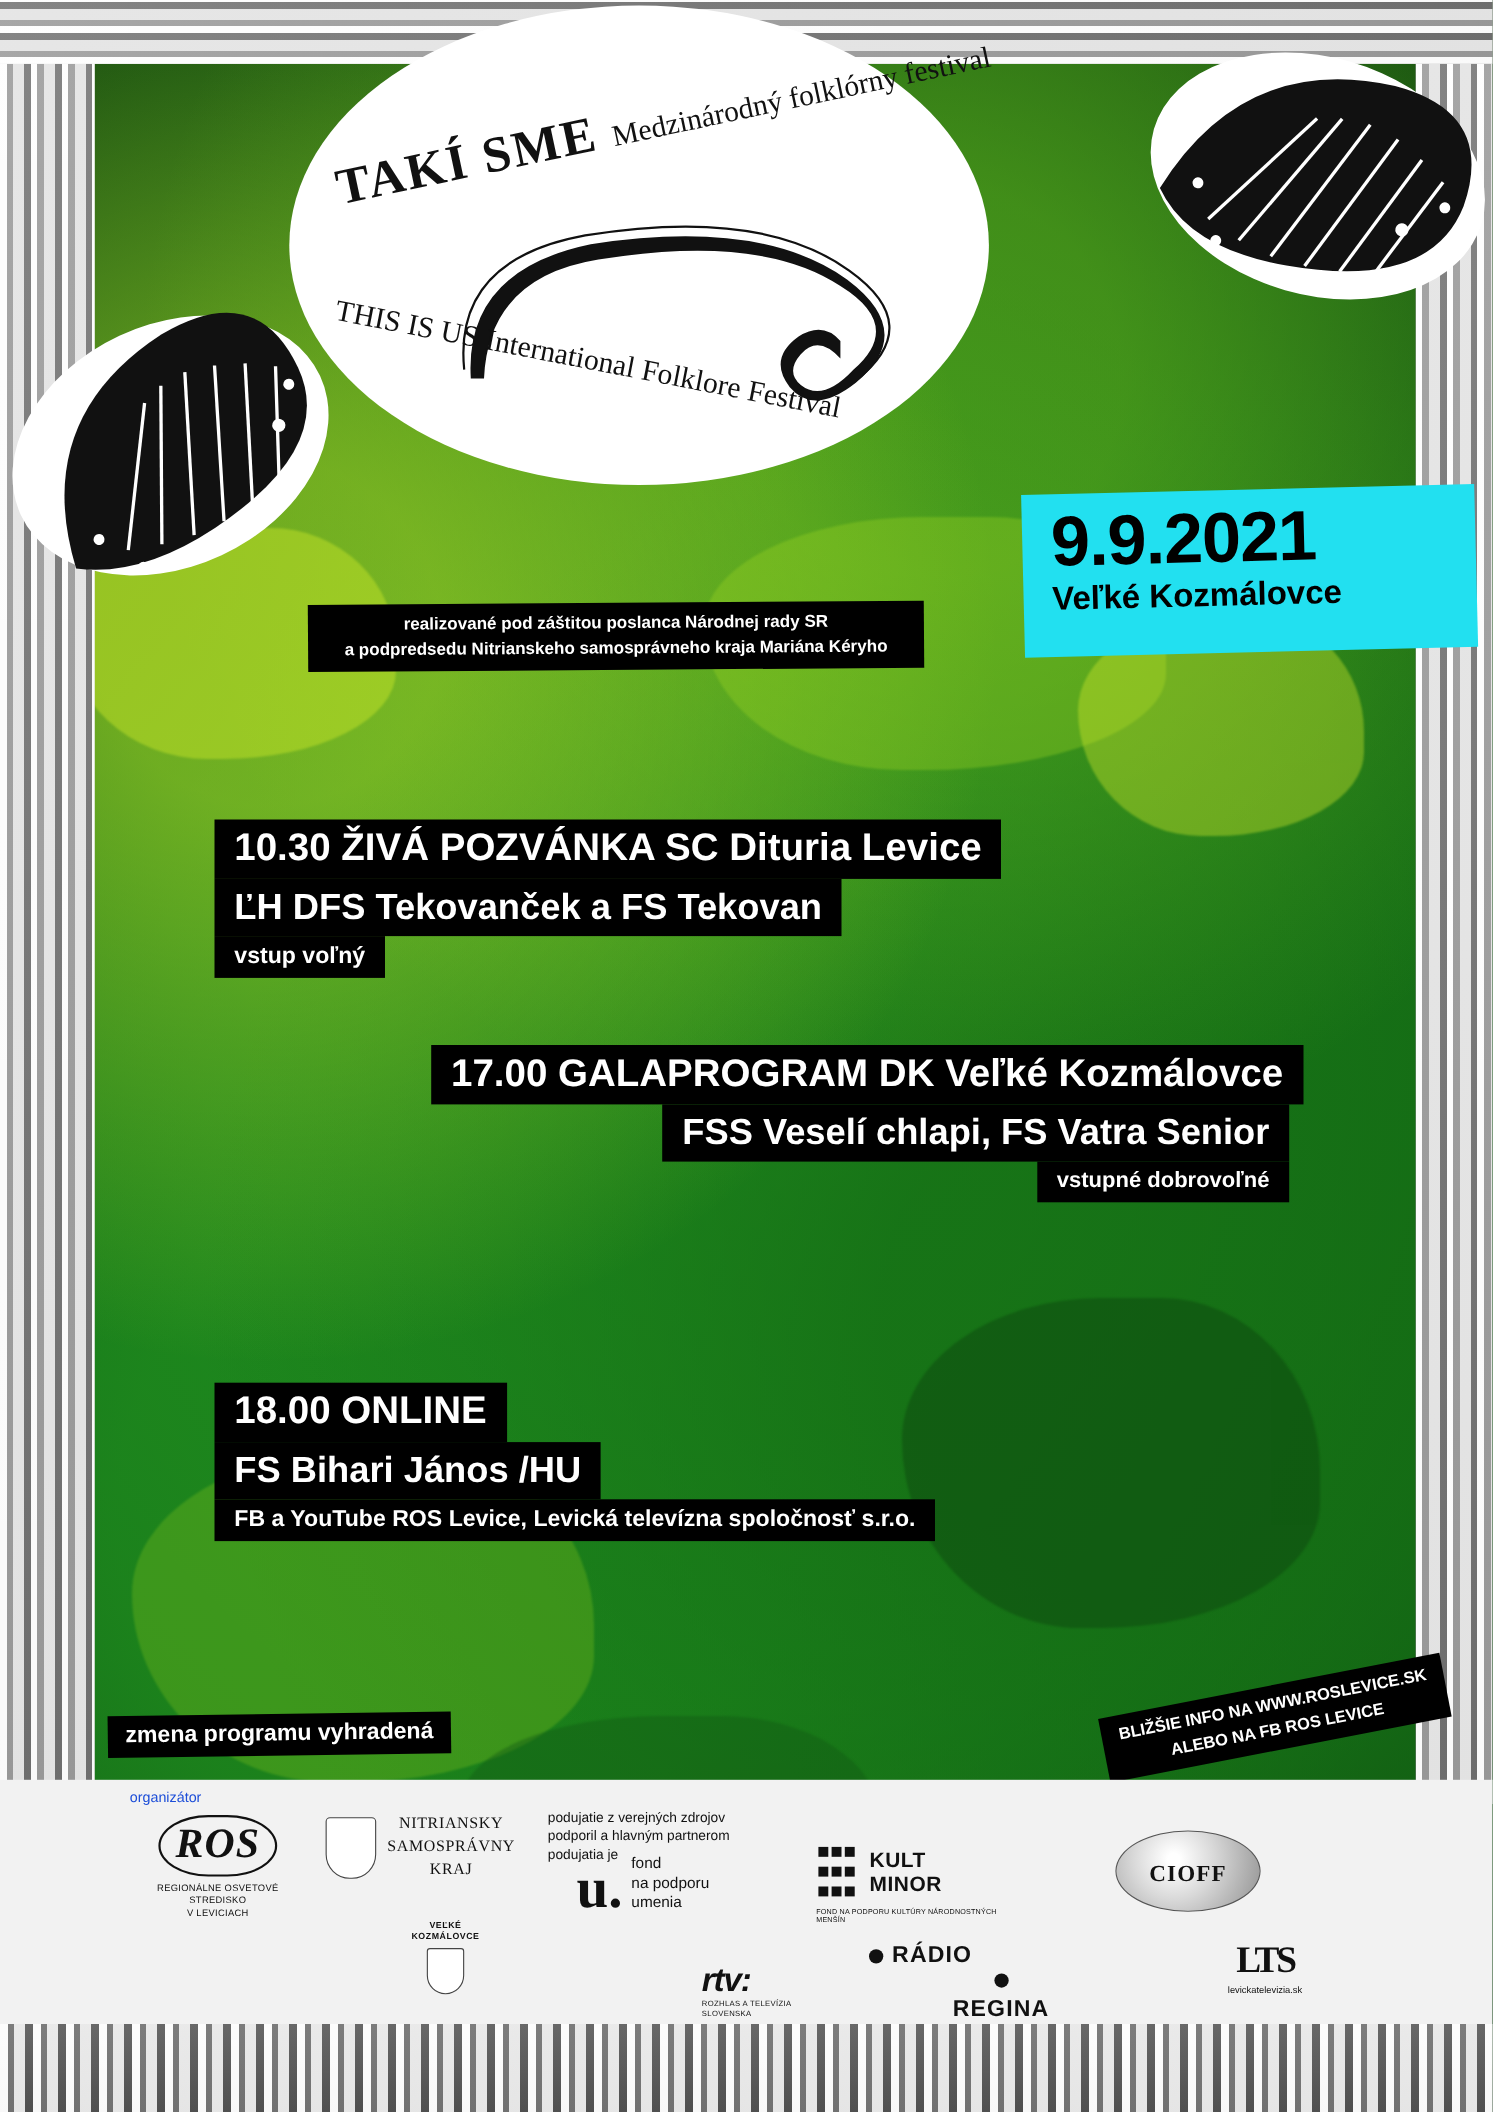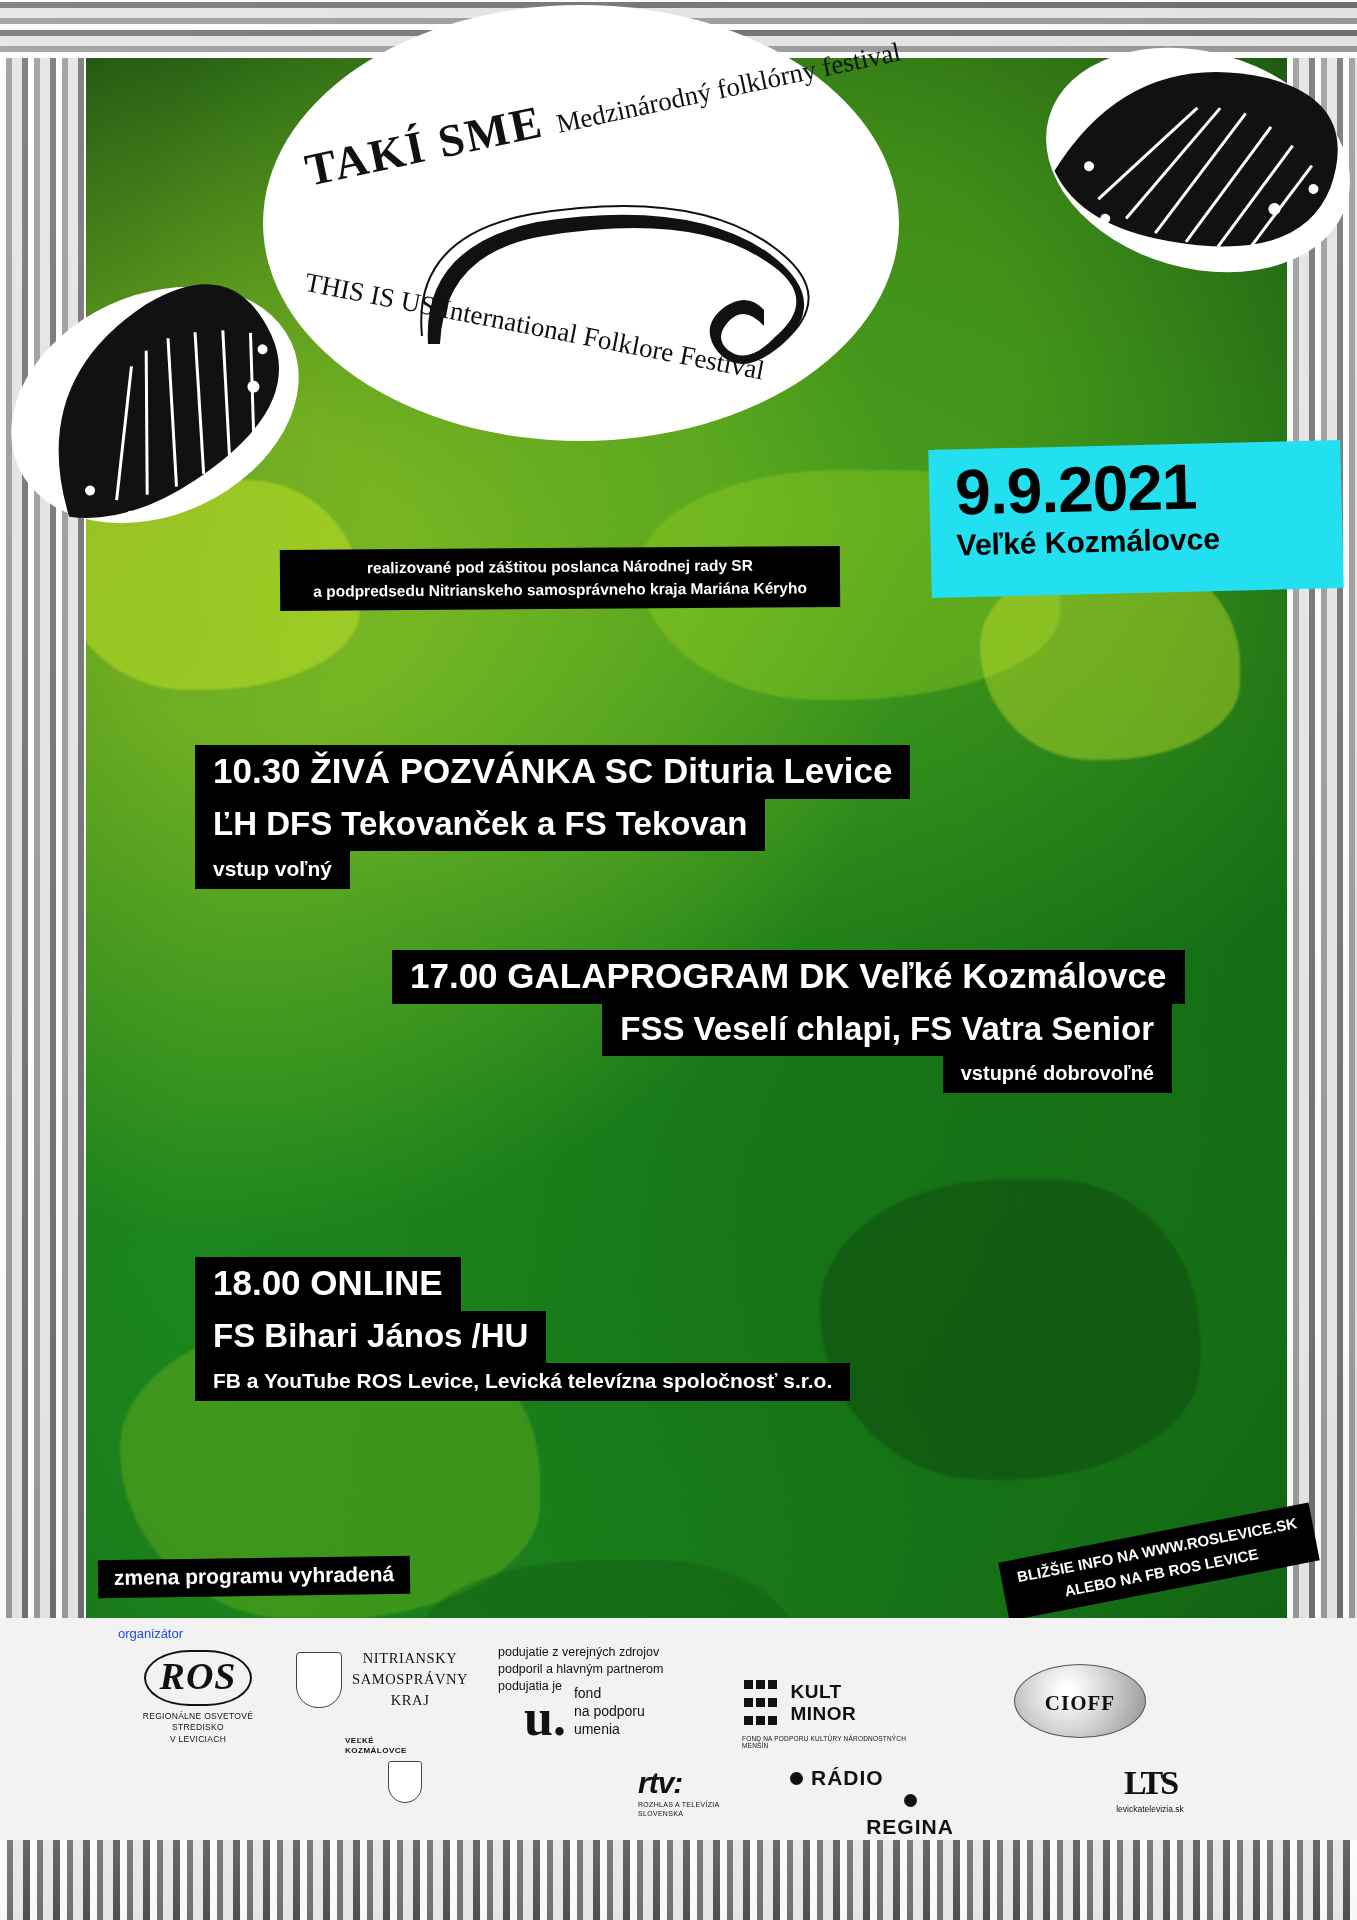--- a/index.html
+++ b/index.html
@@ -143,21 +143,21 @@
   }
   .ros-logo .cap { font-size:8.5px; margin-top:5px; letter-spacing:.3px; line-height:1.35; }
 
   .nsk-logo { left:296px; top:30px; width:210px; display:flex; gap:10px; align-items:center;text-align:center; }
   .nsk-logo .shield {
     width:46px; height:56px; background:#fff; border:1.5px solid #444;
     border-radius:4px 4px 22px 22px;
   }
   .nsk-logo .txt { font-family:"Liberation Serif", serif; font-size:14.5px; line-height:1.45; letter-spacing:.6px; }
 
-  .vk-logo { left:345px; top:118px; width:120px; }
+  .vk-logo { left:345px; top:128px; width:120px; text-align:center; }
   .vk-logo .t { font-size:8px; font-weight:bold; letter-spacing:.5px; line-height:1.3; }
   .vk-logo .shield {
     width:34px; height:42px; margin:4px auto 0; background:#fff;
     border:1.5px solid #444; border-radius:3px 3px 18px 18px;
   }
 
   .fpu-logo { left:524px; top:66px; width:190px; display:flex; gap:8px; align-items:flex-end; }
   .fpu-logo .u { font-family:"Liberation Serif", serif; font-size:52px; font-weight:bold; line-height:.8; }
   .fpu-logo .t { font-size:14px; line-height:1.3; }
 
@@ -171,21 +171,21 @@
   .cioff-logo .globe {
     width:132px; height:74px; border-radius:50%;
     background:radial-gradient(circle at 40% 35%, #fff 0 6%, #d9d9d9 40%, #8f8f8f 100%);
     border:1.5px solid #555; position:relative; margin:0 auto;
   }
   .cioff-logo .gtxt {
     position:absolute; left:0; right:0; top:26px;
     font-family:"Liberation Serif", serif; font-size:21px; font-weight:bold; letter-spacing:1px;
   }
 
-  .rtvs-logo { left:638px; top:148px; width:150px; }
+  .rtvs-logo { left:638px; top:166px; width:150px; }
   .rtvs-logo .m { font-family:"Liberation Sans", sans-serif; font-weight:bold; font-style:italic; font-size:30px; letter-spacing:-1px; }
   .rtvs-logo .c { font-size:7px; letter-spacing:.3px; line-height:1.3; }
 
   .regina-logo { left:790px; top:148px; width:240px; }
   .regina-logo .row { display:flex; align-items:center; gap:8px; }
   .regina-logo .dot { width:13px; height:13px; border-radius:50%; background:#111; }
   .regina-logo .t1 { font-size:21px; font-weight:bold; letter-spacing:1px; }
   .regina-logo .t2 { font-size:21px; font-weight:bold; letter-spacing:1px; }
   .regina-logo .z { font-size:15px; letter-spacing:1px; }
 

